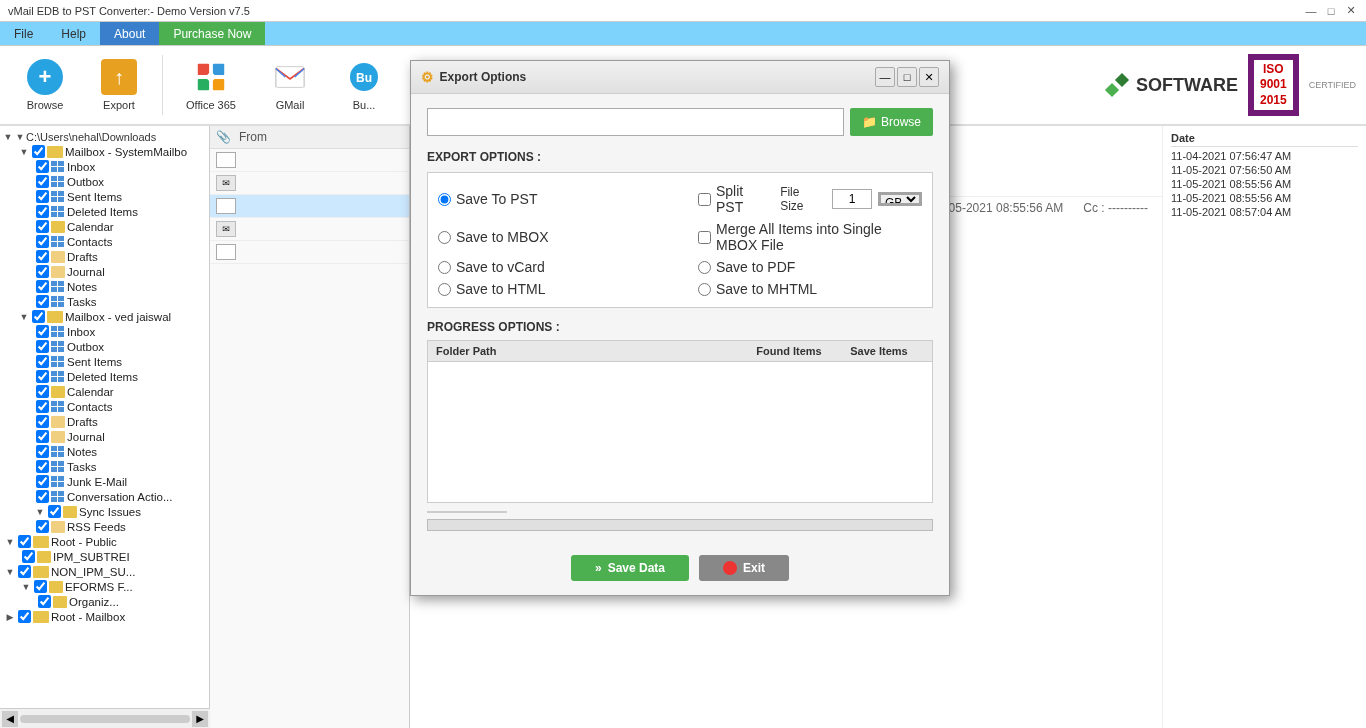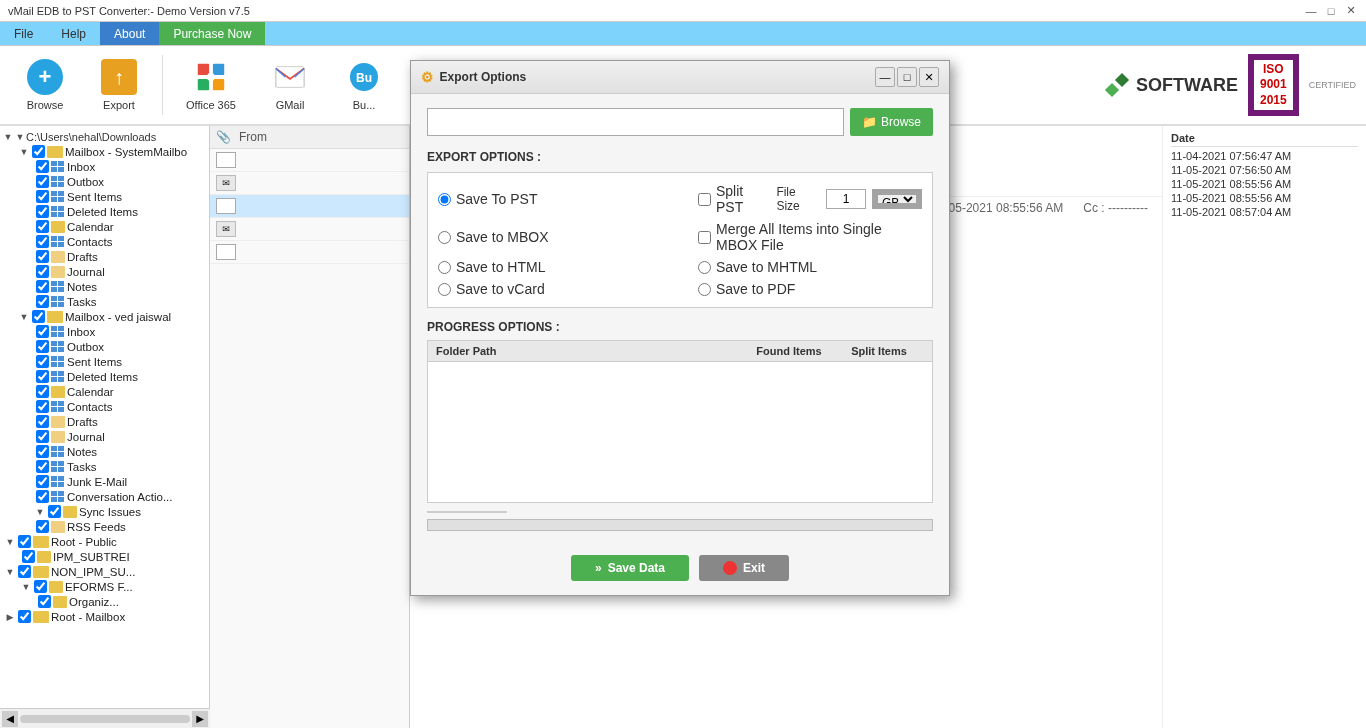--- a/index.html
+++ b/index.html
@@ -251,21 +251,21 @@
     .radio-option { display: flex; align-items: center; gap: 5px; cursor: pointer; }
     .radio-input { margin: 0; }
     .option-label { font-size: 14px; color: #333; }
     .checkbox-option { display: flex; align-items: center; gap: 5px; cursor: pointer; }
     .checkbox-input { margin: 0; }
 
     
     .split-pst-row { display: flex; align-items: center; gap: 6px; }
     .split-label { font-size: 12px; color: #333; }
     .filesize-input { width: 40px; height: 20px; border: 1px solid #aaa; text-align: center; font-size: 12px; }
-    .filesize-select { height: 20px; border: 6px solid #a3a3a3; font-size: 12px; }
+    .filesize-select { height: 14px; border: 3px solid #a3a3a3; font-size: 12px; }
 
     
     .progress-label { font-size: 12px; font-weight: bold; color: #333; margin-bottom: 6px; }
     .progress-table {
       border: 1px solid #ccc;
       background: #fff;
       margin-bottom: 8px;
     }
     .progress-table-header {
       display: flex;
@@ -814,54 +814,54 @@
             <input type="checkbox" class="checkbox-input" style="">
             <span class="option-label">Merge All Items into Single MBOX File</span>
           </label>
         </div>
       </div>
 
 
       <div class="options-row">
         <div class="option-left">
           <label class="radio-option">
+            <input type="radio" name="fmt" value="vcard" class="radio-input" style="">
+            <span class="option-label">Save to vCard</span>
+          </label>
+        </div>
+        <div class="option-right">
+          <label class="radio-option">
+            <input type="radio" name="fmt" value="pdf" class="radio-input" style="">
+            <span class="option-label">Save to PDF</span>
+          </label>
+        </div>
+      </div>
+
+      <div class="options-row">
+        <div class="option-left">
+          <label class="radio-option">
             <input type="radio" name="fmt" value="html" class="radio-input" style="">
             <span class="option-label">Save to HTML</span>
           </label>
         </div>
         <div class="option-right">
           <label class="radio-option">
             <input type="radio" name="fmt" value="mhtml" class="radio-input" style="">
             <span class="option-label">Save to MHTML</span>
           </label>
         </div>
       </div>
-
-      <div class="options-row">
-        <div class="option-left">
-          <label class="radio-option">
-            <input type="radio" name="fmt" value="vcard" class="radio-input" style="">
-            <span class="option-label">Save to vCard</span>
-          </label>
-        </div>
-        <div class="option-right">
-          <label class="radio-option">
-            <input type="radio" name="fmt" value="pdf" class="radio-input" style="">
-            <span class="option-label">Save to PDF</span>
-          </label>
-        </div>
-      </div>
     </div>
 
     <div class="progress-label">PROGRESS OPTIONS :</div>
     <div class="progress-table">
       <div class="progress-table-header">
         <span class="progress-col-path">Folder Path</span>
         <span class="progress-col-found">Found Items</span>
-        <span class="progress-col-save">Split Items</span>
+        <span class="progress-col-save">Save Items</span>
       </div>
       <div class="progress-table-body"></div>
     </div>
 
     <div class="divider-line"></div>
     <div class="progress-bar-container">
       <div class="progress-bar-fill"></div>
     </div>
   </div>
 

